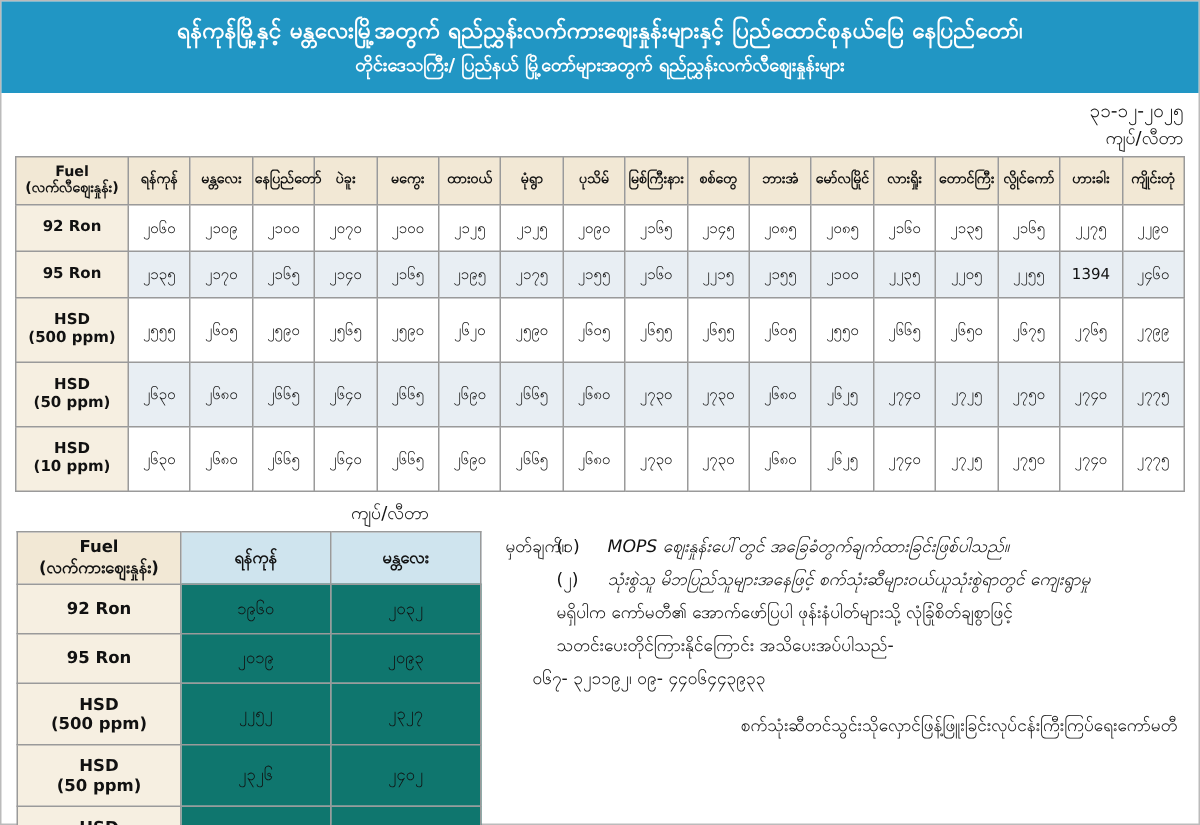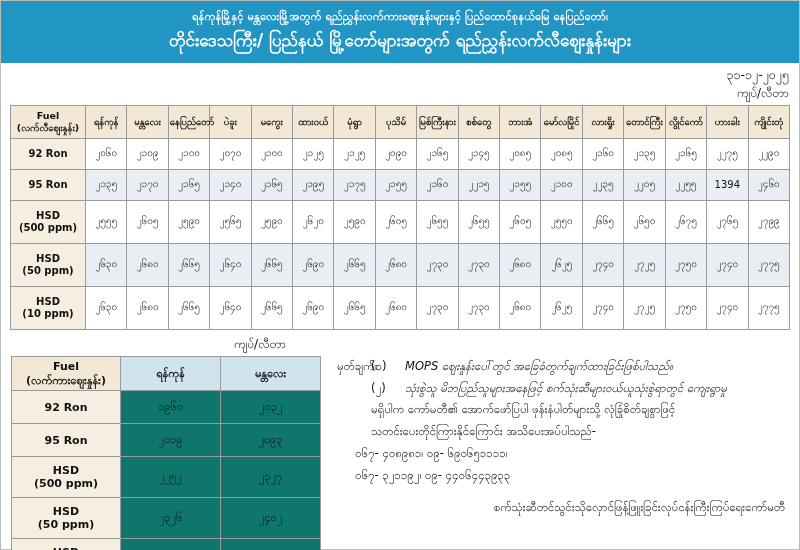--- a/index.html
+++ b/index.html
@@ -8,22 +8,22 @@
     background:#ffffff;
     font-family:"DejaVu Sans","Liberation Sans",sans-serif;
     font-size:11px;color:#111;
   }
   .page{position:relative;width:800px;height:550px;box-sizing:border-box;border:1px solid #bbb;}
   .header{
     background:#2196c4;color:#ffffff;
     padding:8px 10px 10px 10px;text-align:center;
     line-height:1.5;
   }
-  .header .l1{font-size:11px;font-weight:bold;letter-spacing:.2px;}
-  .header .l2{font-size:17px;font-weight:bold;margin-top:2px;}
+  .header .l1{font-size:15px;font-weight:bold;letter-spacing:.2px;}
+  .header .l2{font-size:12px;font-weight:bold;margin-top:2px;}
   .subbar{display:flex;justify-content:space-between;align-items:flex-end;padding:4px 10px 2px 10px;flex-direction:column;}
   .subbar .date{font-size:12.5px;}
   .subbar .unit{font-size:12px;}
   table{border-collapse:collapse;}
   .main-table{width:780px;margin:0 auto;table-layout:fixed;}
   .main-table th,.main-table td{
     border:1px solid #9a9a9a;text-align:center;vertical-align:middle;
     font-size:9.5px;padding:2px 1px;
   }
   .main-table thead th{background:#f2e8d5;font-weight:bold;font-size:9.5px;line-height:1.25;padding:4px 1px;}
@@ -274,19 +274,18 @@
         <div class="n-mark">(၁)</div>
         <div class="n-txt">MOPS ဈေးနှုန်းပေါ်တွင် အခြေခံတွက်ချက်ထားခြင်းဖြစ်ပါသည်။</div>
       </div>
       <div class="n-row">
         <div class="n-mark"></div>
         <div class="n-mark">(၂)</div>
         <div class="n-txt">သုံးစွဲသူ မိဘပြည်သူများအနေဖြင့် စက်သုံးဆီများဝယ်ယူသုံးစွဲရာတွင် ကျေးရွာမှု</div>
       </div>
       <div class="indent">မရှိပါက ကော်မတီ၏ အောက်ဖော်ပြပါ ဖုန်းနံပါတ်များသို့ လုံခြုံစိတ်ချစွာဖြင့်</div>
       <div class="indent">သတင်းပေးတိုင်ကြားနိုင်ကြောင်း အသိပေးအပ်ပါသည်-</div>
-      <div class="indent phone">၀၆၇- ၄၀၈၉၈၁၊ ၀၉- ၆၉၀၆၅၁၁၁၁၊</div>
       <div class="indent phone">၀၆၇- ၃၂၁၁၉၂၊ ၀၉- ၄၄၀၆၄၄၃၉၃၃</div>
       <div class="last">စက်သုံးဆီတင်သွင်းသိုလှောင်ဖြန့်ဖြူးခြင်းလုပ်ငန်းကြီးကြပ်ရေးကော်မတီ</div>
     </div>
   </div>
 
 </div>
 
 </body></html>

